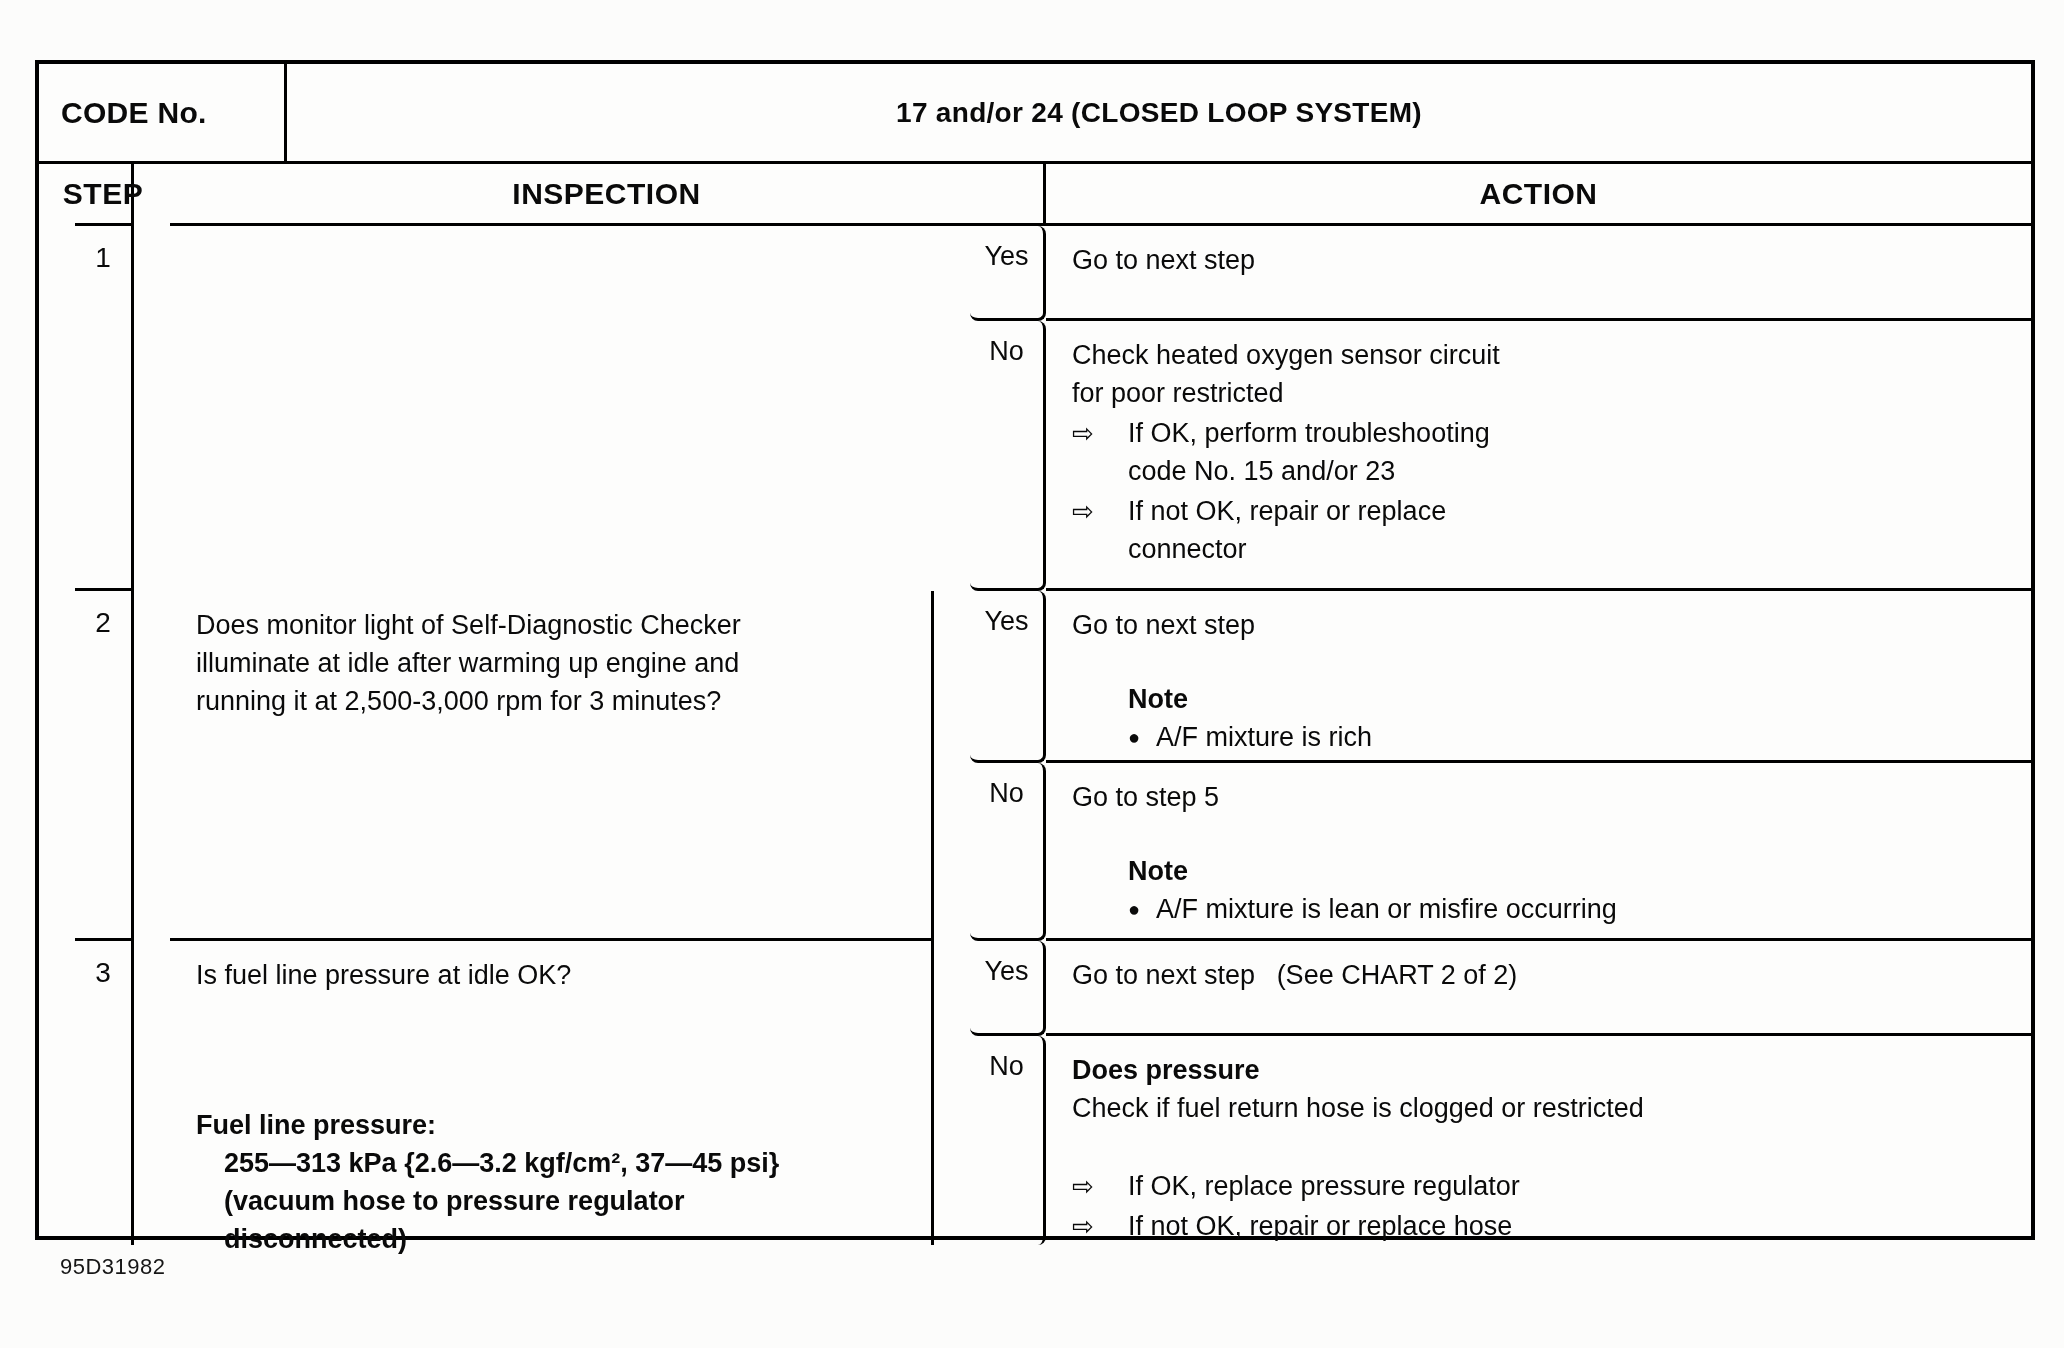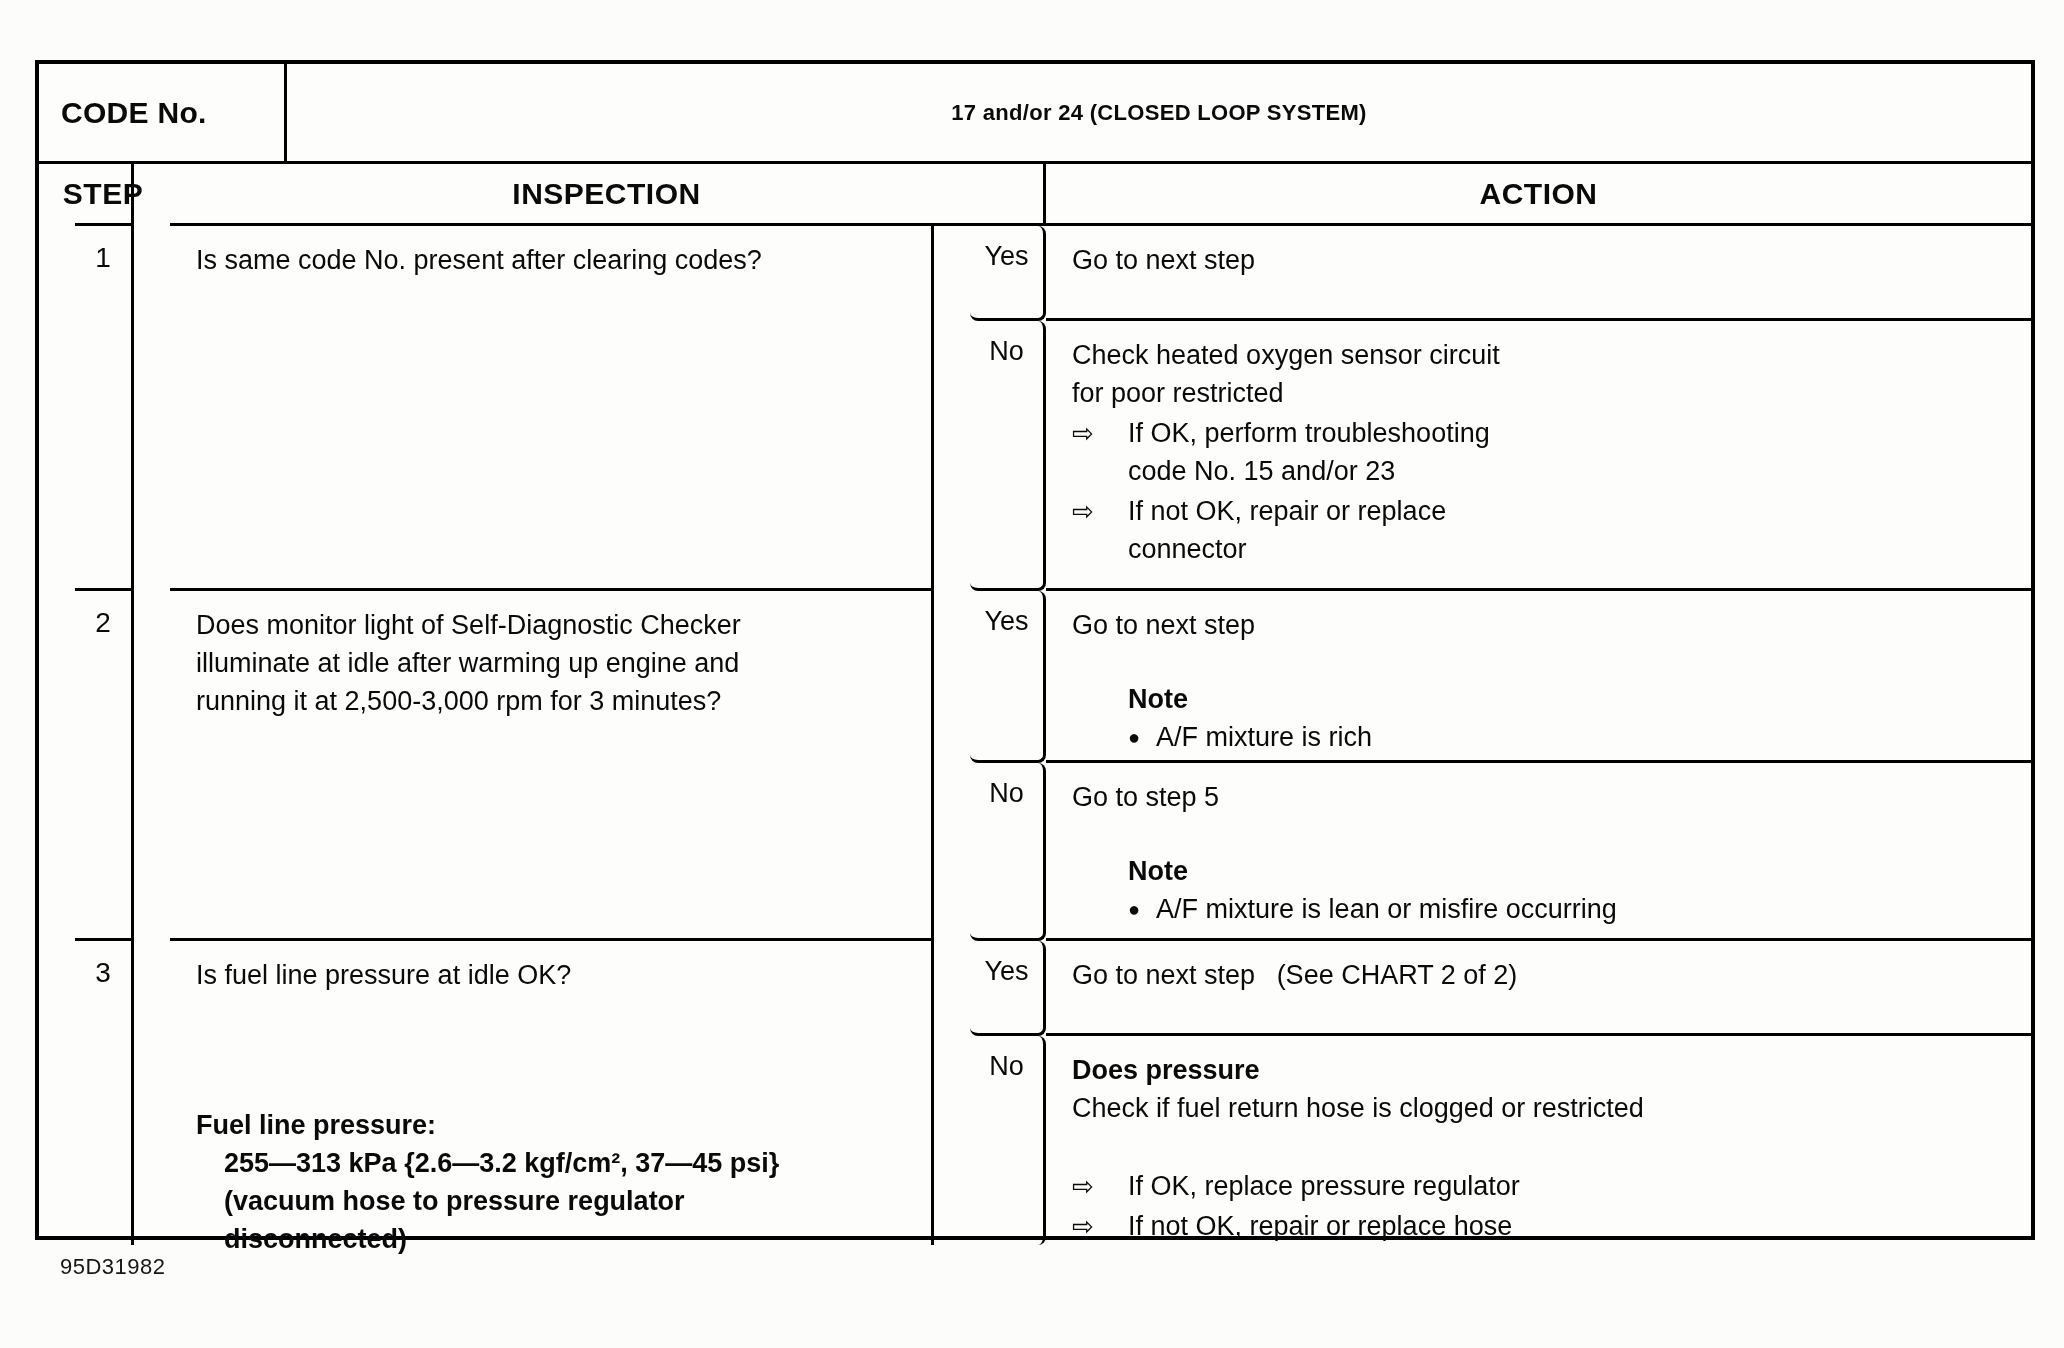--- a/index.html
+++ b/index.html
@@ -28,21 +28,21 @@
 
   
   .code-row { display:flex; }
   .code-label {
     width:248px; border-right:3px solid #000;
     display:flex; align-items:center; padding-left:22px;
     font-weight:700; font-size:30px; letter-spacing:.3px;
   }
   .code-value {
     flex:1; display:flex; align-items:center; justify-content:center;
-    font-weight:700; font-size:22px; letter-spacing:.3px;
+    font-weight:700; font-size:28px; letter-spacing:.3px;
   }
 
   
   .hdr {
     display:flex; align-items:center; justify-content:center;
     font-weight:700; font-size:30px; letter-spacing:.5px;
   }
 
   
   .num {
@@ -96,23 +96,20 @@
     <div class="code-label">CODE No.</div>
     <div class="code-value">17 and/or 24 (CLOSED LOOP SYSTEM)</div>
   </div>
 
   <div class="cell br bb hdr" style="grid-row:2; grid-column:1">STEP</div>
   <div class="cell br bb hdr" style="grid-row:2; grid-column:2/4">INSPECTION</div>
   <div class="cell bb hdr" style="grid-row:2; grid-column:4">ACTION</div>
 
   <div class="cell br bb num" style="grid-row:3/5; grid-column:1">1</div>
 
-  <div class="cell br bb txt" style="grid-row:3/5; grid-column:2">
-    <div class="line">Is same code No. present after clearing codes?</div>
-  </div>
 
   <div class="cell br bb yn" style="grid-row:3; grid-column:3">Yes</div>
   <div class="cell bb txt" style="grid-row:3; grid-column:4">
     <div class="line">Go to next step</div>
   </div>
 
   <div class="cell br bb yn" style="grid-row:4; grid-column:3">No</div>
   <div class="cell bb txt" style="grid-row:4; grid-column:4">
     <div class="line">Check heated oxygen sensor circuit</div>
     <div class="line">for poor restricted</div>

